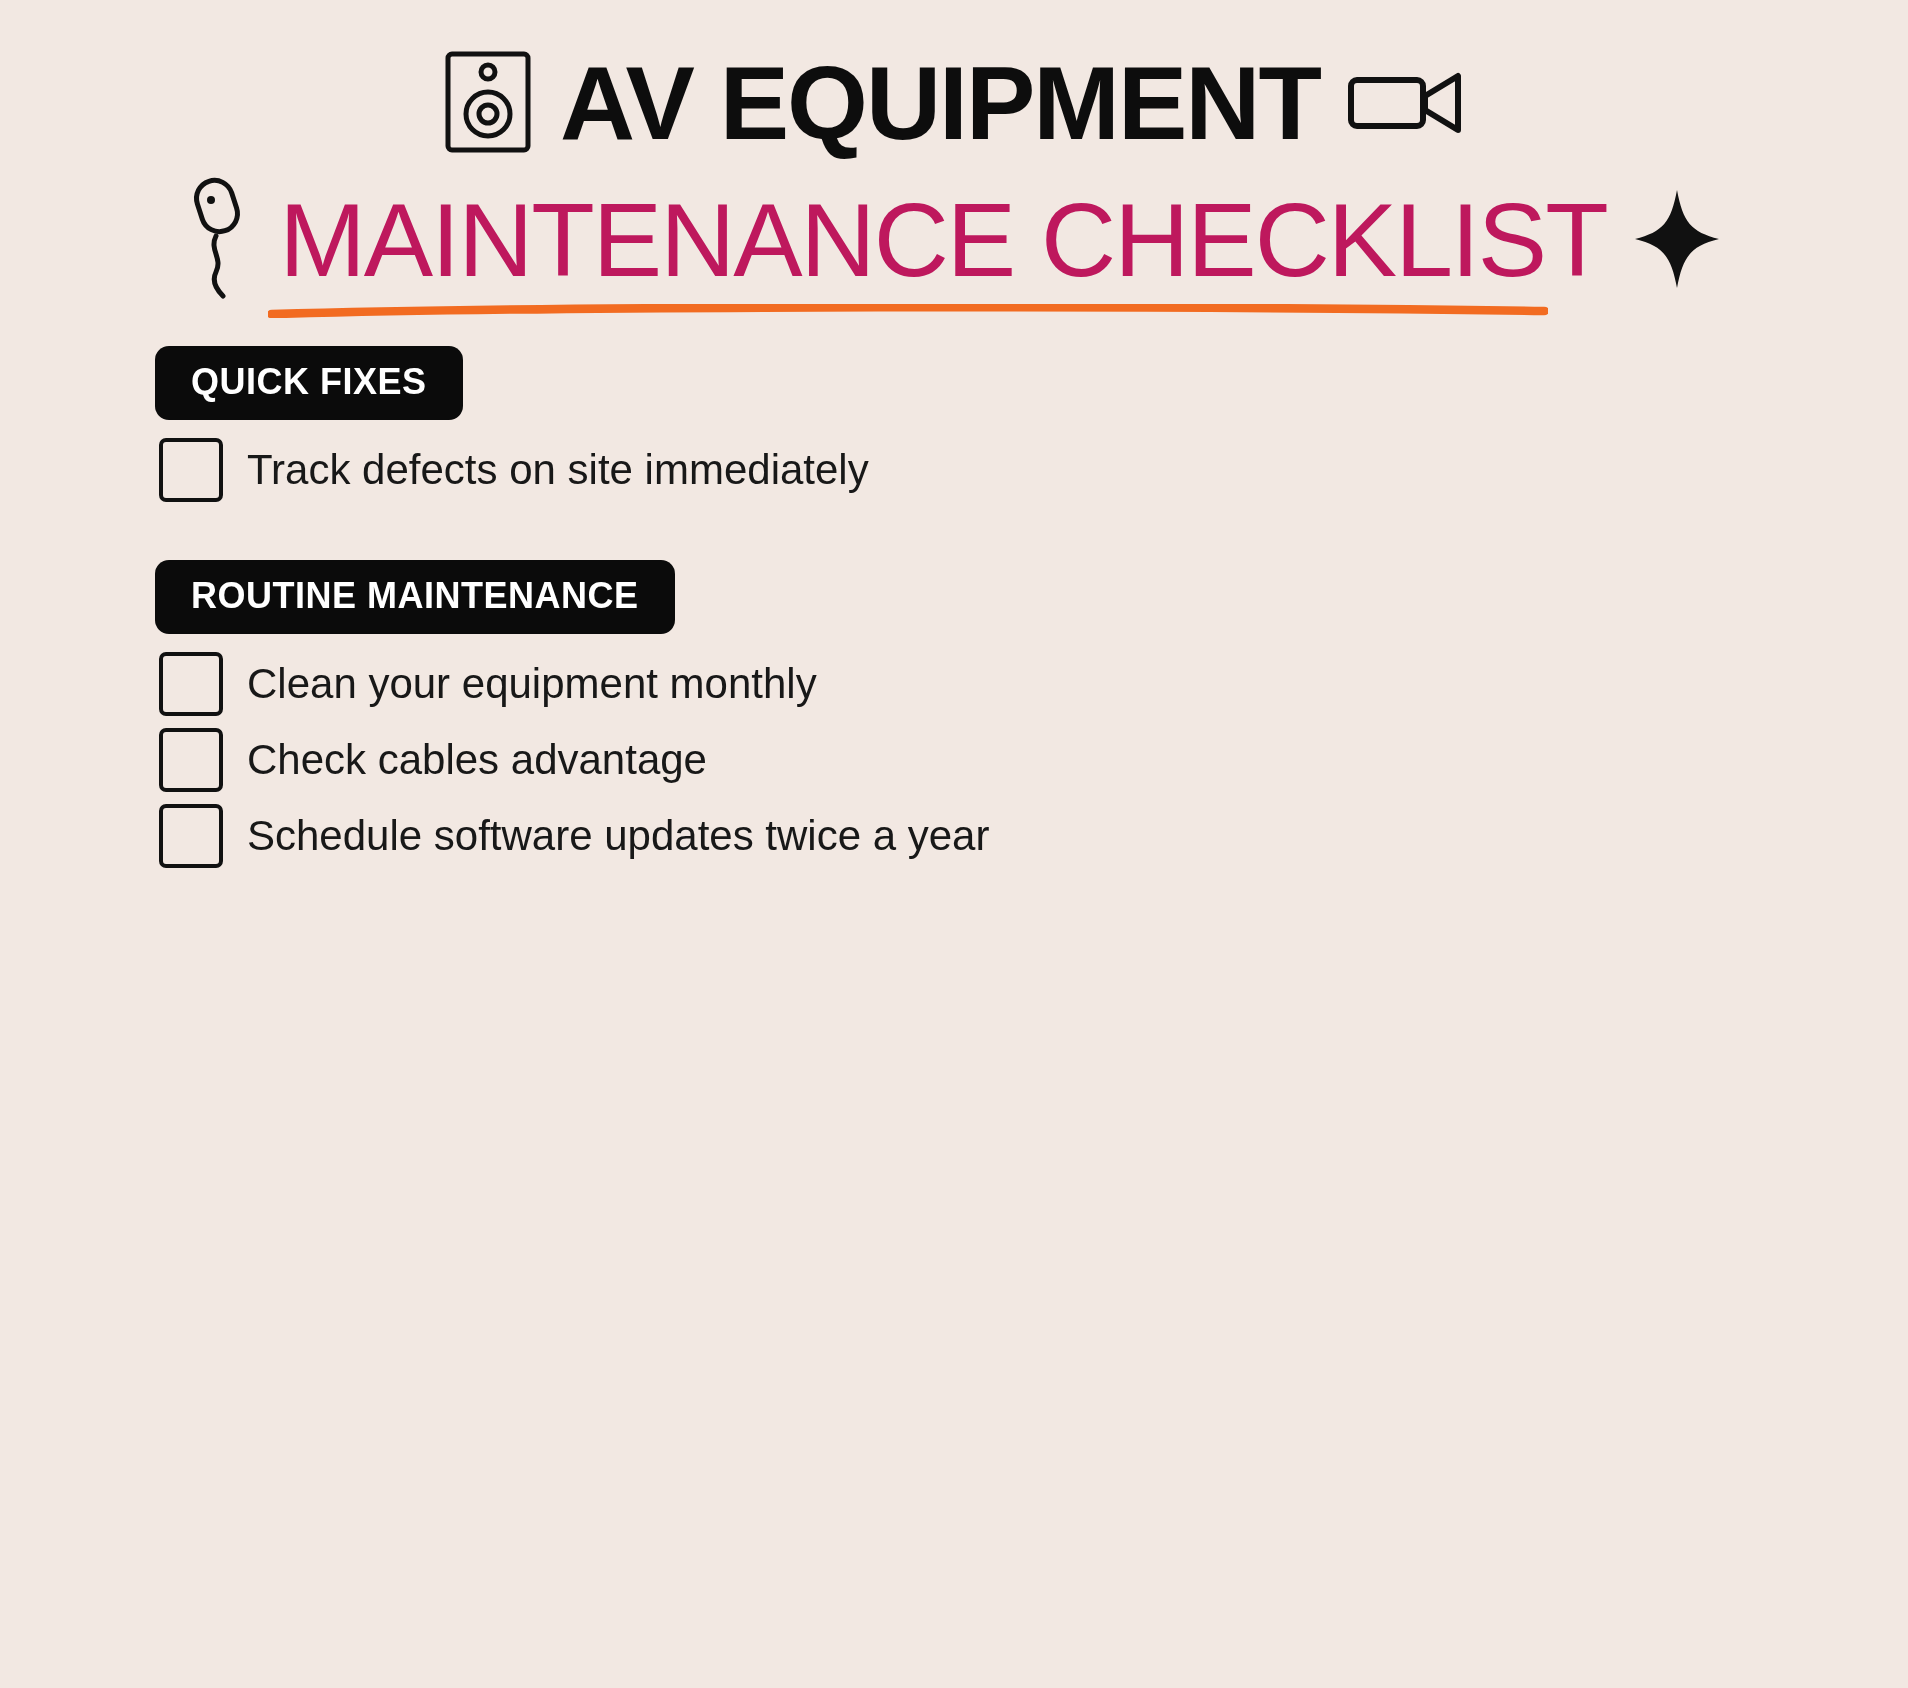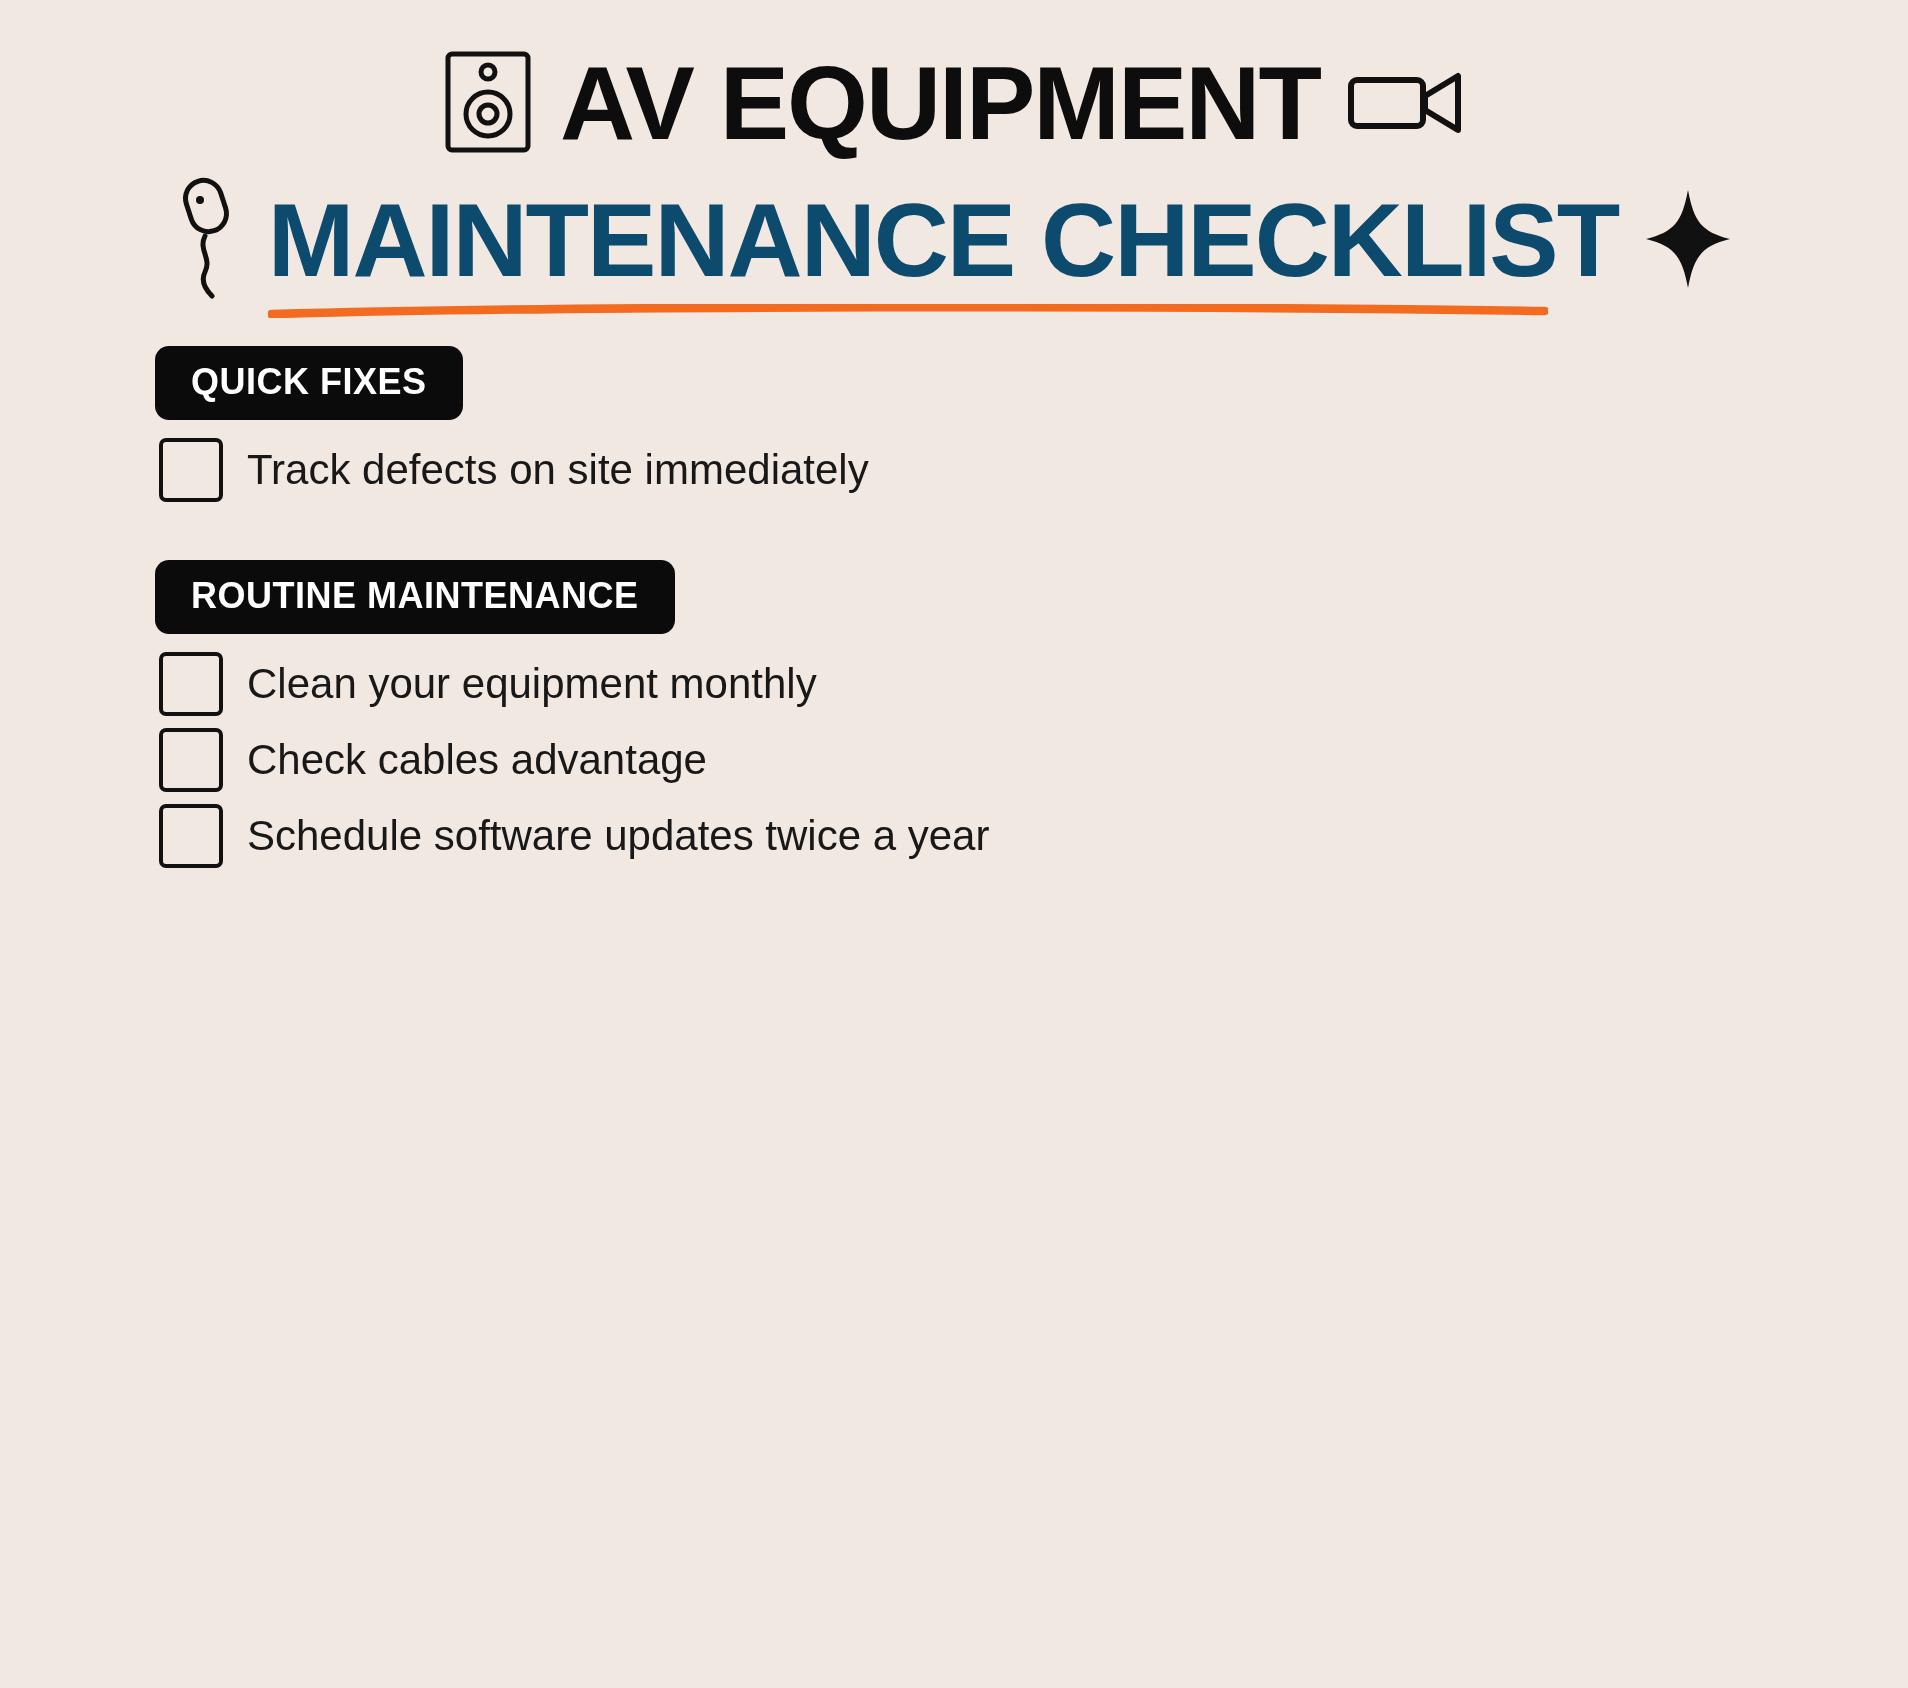--- a/index.html
+++ b/index.html
@@ -35,23 +35,23 @@
   .title-line1 {
     font-size: 104px;
     font-weight: 800;
     letter-spacing: -2px;
     color: #0d0d0d;
     line-height: 1.05;
     white-space: nowrap;
   }
   .title-line2 {
     font-size: 104px;
-    font-weight: 700;
+    font-weight: 400;
     letter-spacing: -2px;
-    color: #0c4a6e;
+    color: #be185d;
     line-height: 1.05;
     white-space: nowrap;
   }
   .title-row-2 {
     display: flex;
     align-items: center;
     justify-content: center;
     gap: 22px;
     margin-top: 14px;
   }

